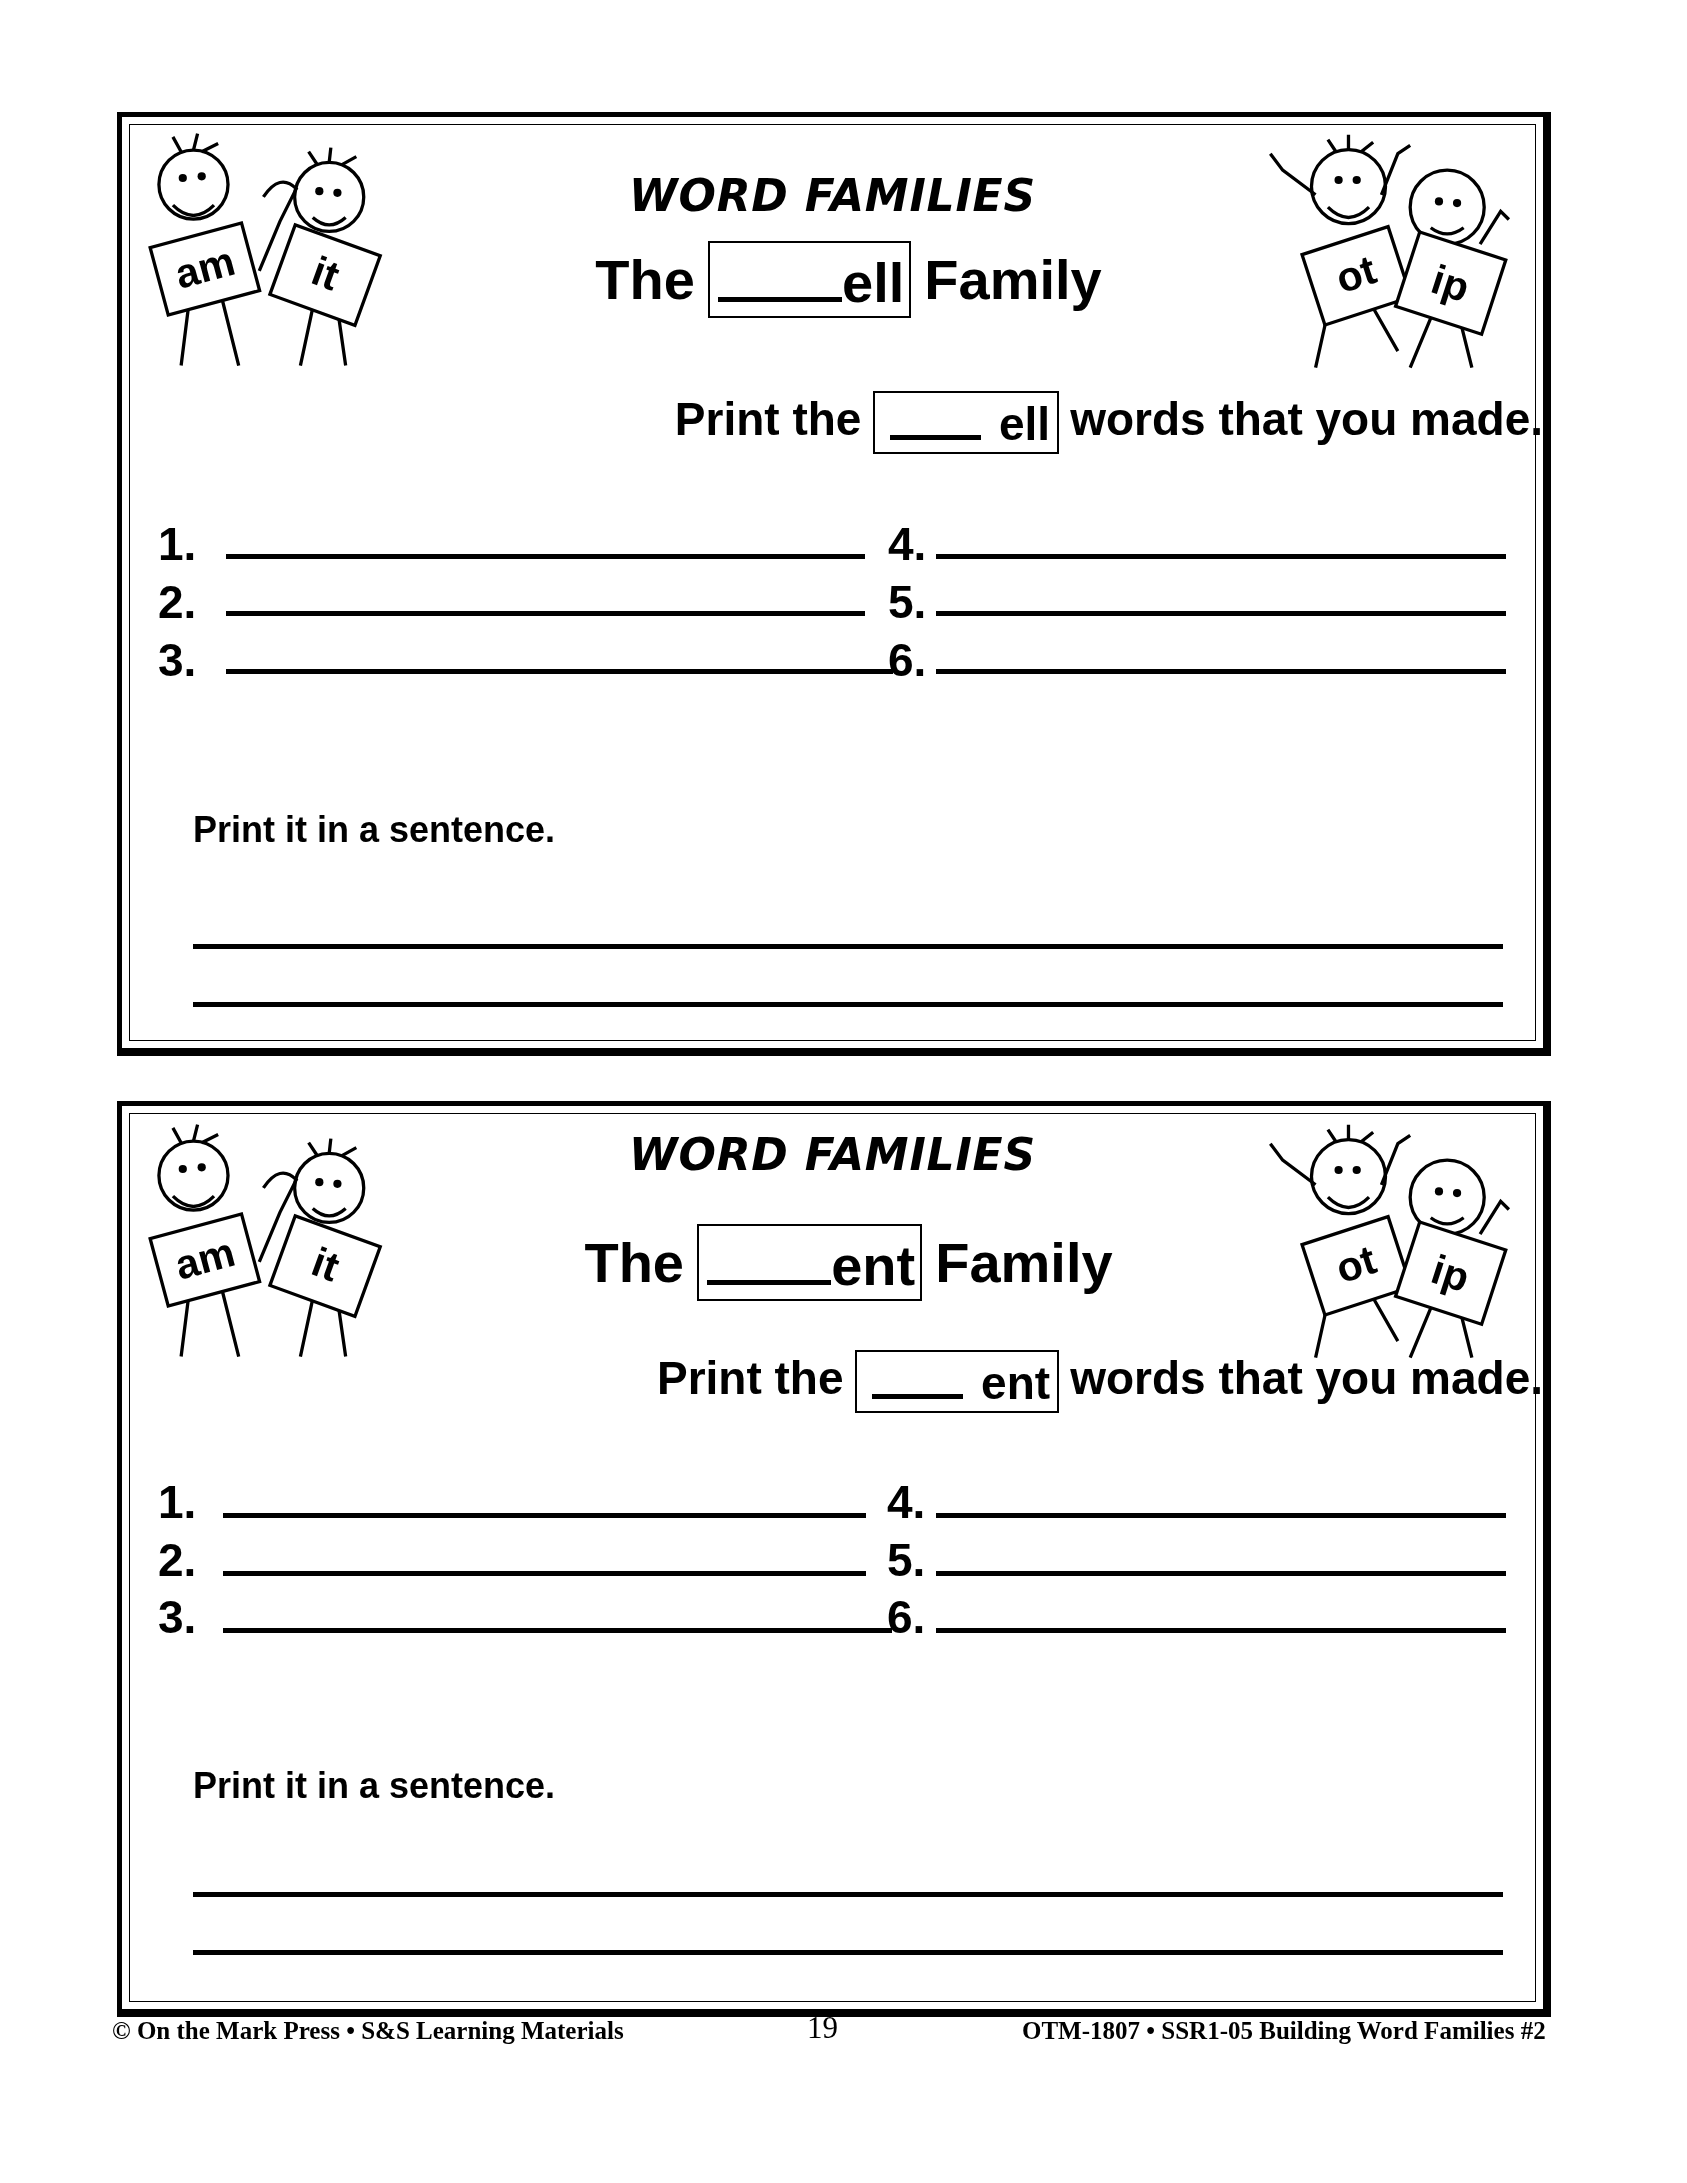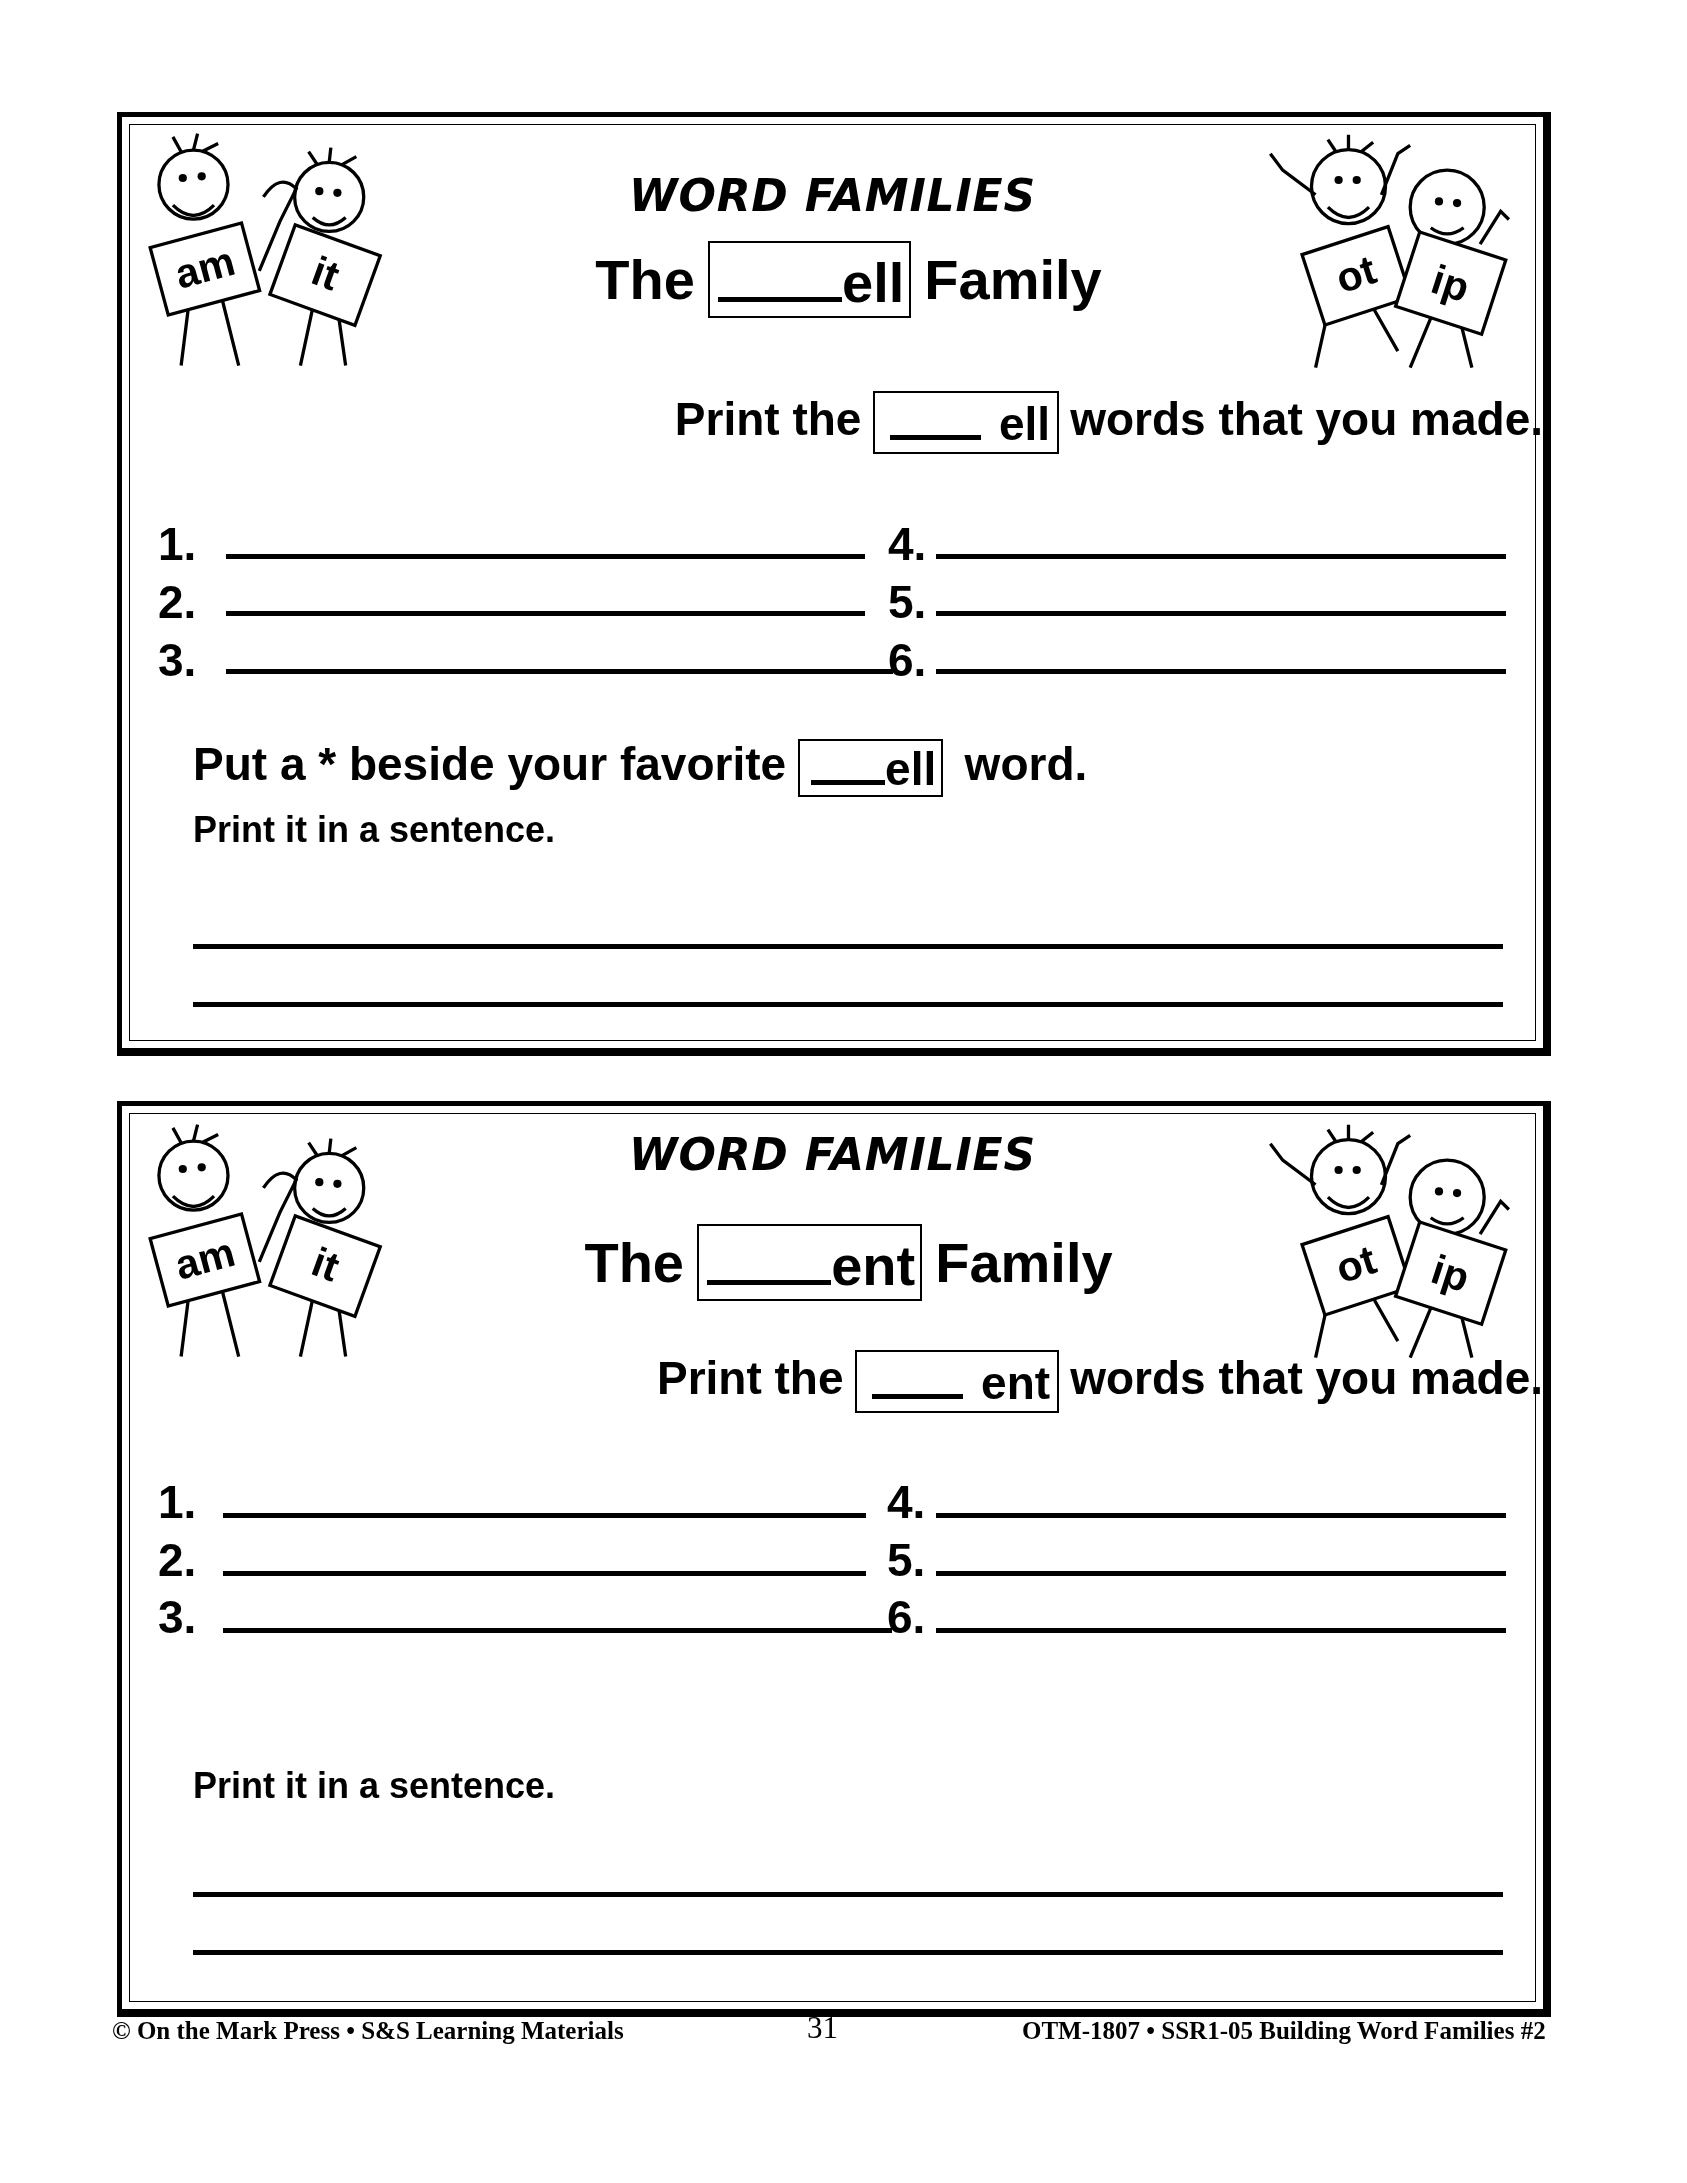--- a/index.html
+++ b/index.html
@@ -110,23 +110,20 @@
   <div class="num" style="left:36px;top:516px">3.</div>
   <div class="wline" style="left:104px;top:552px;width:667px"></div>
 
   <div class="num" style="left:766px;top:400px">4.</div>
   <div class="wline" style="left:814px;top:437px;width:570px"></div>
   <div class="num" style="left:766px;top:458px">5.</div>
   <div class="wline" style="left:814px;top:494px;width:570px"></div>
   <div class="num" style="left:766px;top:516px">6.</div>
   <div class="wline" style="left:814px;top:552px;width:570px"></div>
 
-  <div class="fav" style="top:620px">
-    <span>Put a * beside your favorite</span><span class="sbox"><span class="blank" style="width:74px"></span><span>ell</span></span><span>word.</span>
-  </div>
   <div class="sent" style="top:692px">Print it in a sentence.</div>
 
   <div class="sline" style="top:827px"></div>
   <div class="sline" style="top:885px"></div>
 </div>
 
 <div class="card card2">
   <div class="card-inner"></div>
 
   <svg class="kids" style="left:18px;top:11.5px" width="255" height="255" viewBox="0 0 310 310">
@@ -210,15 +207,15 @@
   <div class="num" style="left:765px;top:484px">6.</div>
   <div class="wline" style="left:814px;top:522px;width:570px"></div>
 
   <div class="sent" style="top:659px">Print it in a sentence.</div>
 
   <div class="sline" style="top:786px"></div>
   <div class="sline" style="top:844px"></div>
 </div>
 
 <div class="footer" style="left:112px">© On the Mark Press • S&amp;S Learning Materials</div>
-<div class="pagenum">31</div>
+<div class="pagenum">19</div>
 <div class="footer" style="left:1022px">OTM-1807 • SSR1-05 Building Word Families #2</div>
 
 
 </body></html>

